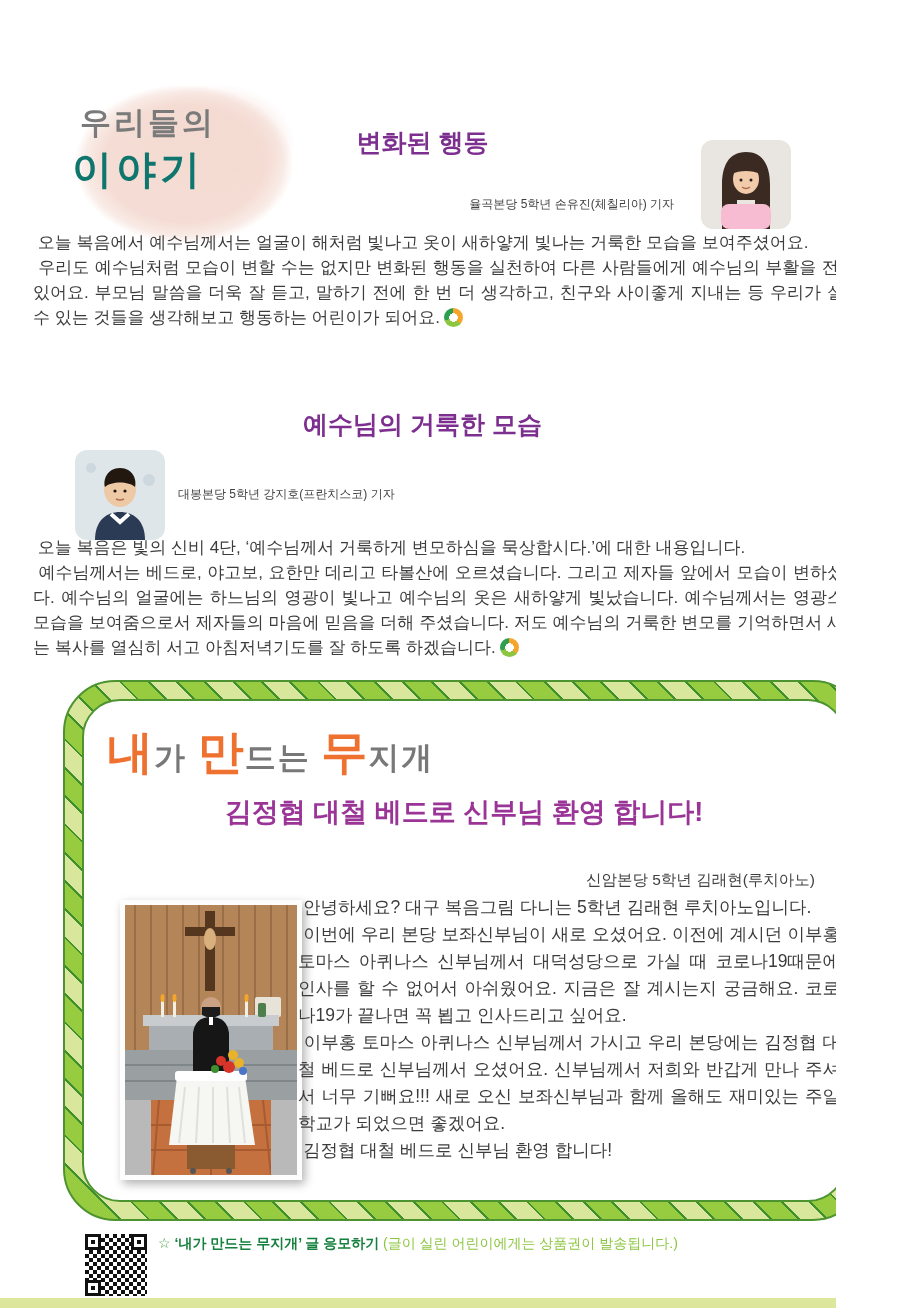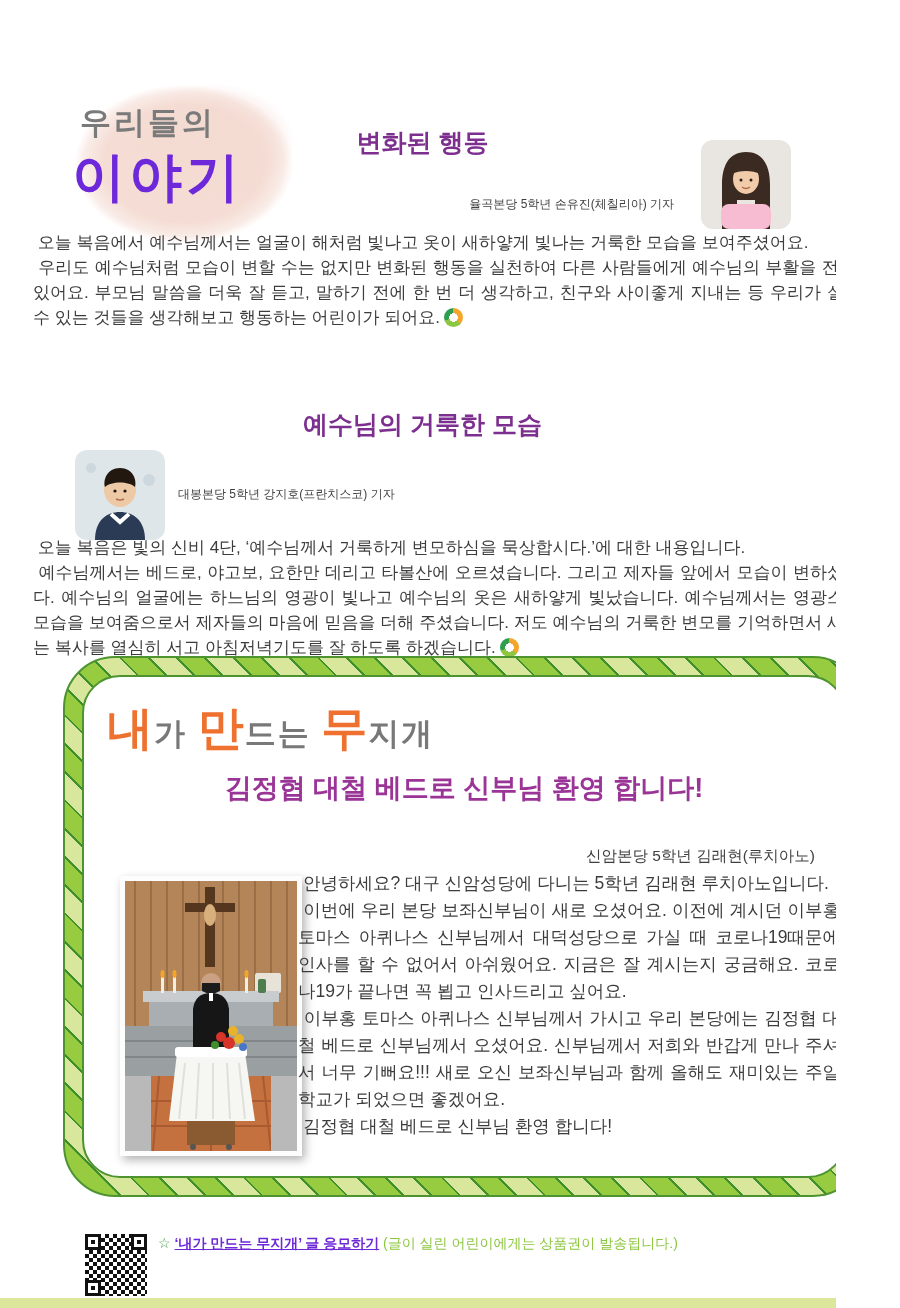--- a/index.html
+++ b/index.html
@@ -5,21 +5,21 @@
   html,body{margin:0;padding:0;background:#ffffff;}
   .page{position:relative;width:836px;height:1308px;background:#ffffff;overflow:hidden;
         font-family:"Liberation Sans","DejaVu Sans",sans-serif;color:#3d3d3d;margin-top:36px;}
 
   
   .watercolor{position:absolute;left:38px;top:22px;width:292px;height:212px;border-radius:50%;
     background:
       radial-gradient(closest-side, rgba(244,219,210,.95) 0 55%, rgba(244,219,210,.55) 68%, rgba(244,219,210,0) 75%),
       radial-gradient(closest-side at 60% 40%, rgba(240,205,196,.5) 0 40%, rgba(240,205,196,0) 70%);}
   .logo-top{position:absolute;left:80px;top:66px;font-size:31px;font-weight:bold;color:#7a7a7a;letter-spacing:3px;}
-  .logo-bottom{position:absolute;left:72px;top:106px;font-size:53px;font-weight:bold;color:#6d28d9;letter-spacing:4px;}
+  .logo-bottom{position:absolute;left:72px;top:106px;font-size:40px;font-weight:bold;color:#0f766e;letter-spacing:4px;}
 
   
   .a-title{position:absolute;left:0;width:845px;text-align:center;font-size:25px;font-weight:bold;color:#7d2f8f;}
   .a1-title{top:90px;}
   .a2-title{top:372px;}
   .byline{position:absolute;font-size:12px;color:#3f3f3f;}
   .a1-byline{top:160px;right:162px;text-align:right;}
   .a2-byline{left:178px;top:450px;}
   .box-byline{font-size:15.5px;}
   .body-block{position:absolute;left:33px;width:845px;font-size:17px;line-height:25px;color:#3c3c3c;text-align:justify;}
@@ -32,21 +32,21 @@
   .photo-girl{right:45px;top:104px;width:90px;height:89px;}
   .photo-boy{left:75px;top:414px;width:90px;height:90px;}
   .photo svg{display:block;}
 
   .logo-icon{display:inline-block;width:19px;height:19px;border-radius:50%;vertical-align:-4px;margin-left:4px;
     background:
       radial-gradient(circle at 50% 50%, #ffffff 0 31%, rgba(255,255,255,0) 33%),
       conic-gradient(#f5a62a 0 130deg, #8dc63f 130deg 250deg, #2e9e4f 250deg 360deg);}
 
   
-  .rainbow-box{position:absolute;left:63px;top:620px;width:802px;height:541px;box-sizing:border-box;
+  .rainbow-box{position:absolute;left:63px;top:644px;width:802px;height:541px;box-sizing:border-box;
     border-radius:52px;padding:15px;border:2px solid #4d9430;
     background:repeating-linear-gradient(45deg,#d8e79b 0 18px,#3f8f2f 18px 20px,#97cb40 20px 38px,#3f8f2f 38px 40px);}
   .rainbow-inner{position:absolute;left:17px;top:17px;right:17px;bottom:17px;background:#ffffff;
     border-radius:38px;border:2px solid #4d9430;}
   .box-logo{position:absolute;left:42px;top:40px;white-space:nowrap;}
   .seg-orange{font-size:46px;font-weight:bold;color:#ee7130;letter-spacing:1px;}
   .seg-gray{font-size:31px;font-weight:bold;color:#787878;letter-spacing:2px;}
   .box-title{position:absolute;left:0;right:0;top:112px;text-align:center;font-size:27px;font-weight:bold;color:#9a3597;}
   .box-byline{position:absolute;right:48px;top:188px;color:#3f3f3f;}
   .box-photo{position:absolute;left:55px;top:218px;width:172px;height:270px;background:#fff;border:5px solid #fdfdfd;
@@ -58,21 +58,21 @@
 
   
   .qr{position:absolute;left:85px;top:1198px;width:62px;height:62px;
     background:repeating-conic-gradient(#111 0 25%, #fff 0 50%) 0 0/8px 8px;outline:2px solid #fff;}
   .finder{position:absolute;width:16px;height:16px;background:#fff;border:3px solid #111;box-sizing:border-box;}
   .finder::after{content:"";position:absolute;left:3px;top:3px;width:4px;height:4px;background:#111;}
   .f-tl{left:0;top:0;} .f-tr{right:0;top:0;} .f-bl{left:0;bottom:0;}
   .footer-text{position:absolute;left:158px;top:1197px;width:710px;font-size:14px;line-height:21px;}
   .footer-line{margin:0;white-space:nowrap;}
   .star{color:#44a03c;font-size:14px;margin-right:4px;}
-  .green-bold{color:#6d28d9;font-weight:bold;text-decoration:underline;}
+  .green-bold{color:#15803d;font-weight:bold;}
   .green-note{color:#8cc63f;}
   .dark-line{color:#3c3c3c;}
   .footer-line3{font-size:13.5px;}
   .bottom-bar{position:absolute;left:0;top:1262px;width:900px;height:46px;background:#dde79b;}
 </style>
 </head>
 <body>
 
 <div class="page">
 
@@ -190,21 +190,21 @@
             <circle cx="108" cy="150" r="5" fill="#e8b32a"></circle>
           <circle cx="118" cy="166" r="4" fill="#4a76c8"></circle>
             <circle cx="90" cy="164" r="4" fill="#3f8f2f"></circle>
         </g>
         <rect x="62" y="240" width="48" height="24" fill="#8a5a30"></rect>
         <circle cx="68" cy="266" r="3" fill="#555"></circle>
           <circle cx="104" cy="266" r="3" fill="#555"></circle>
       </svg>
     </div>
     <div class="box-text">
-      <p><span class="txt"> 안녕하세요? 대구 신암성당에 다니는 5학년 김래현 루치아노입니다.</span></p>
+      <p><span class="txt"> 안녕하세요? 대구 복음그림 다니는 5학년 김래현 루치아노입니다.</span></p>
       <p><span class="txt"> 이번에 우리 본당 보좌신부님이 새로 오셨어요. 이전에 계시던 이부홍 토마스 아퀴나스 신부님께서 대덕성당으로 가실 때 코로나19때문에 인사를 할 수 없어서 아쉬웠어요. 지금은 잘 계시는지 궁금해요. 코로나19가 끝나면 꼭 뵙고 인사드리고 싶어요.</span></p>
       <p><span class="txt"> 이부홍 토마스 아퀴나스 신부님께서 가시고 우리 본당에는 김정협 대철 베드로 신부님께서 오셨어요. 신부님께서 저희와 반갑게 만나 주셔서 너무 기뻐요!!! 새로 오신 보좌신부님과 함께 올해도 재미있는 주일학교가 되었으면 좋겠어요.</span></p>
       <p><span class="txt"> 김정협 대철 베드로 신부님 환영 합니다!</span></p>
     </div>
   </div>
 
   <div class="qr">
     <span class="finder f-tl"></span>
     <span class="finder f-tr"></span>
     <span class="finder f-bl"></span>

